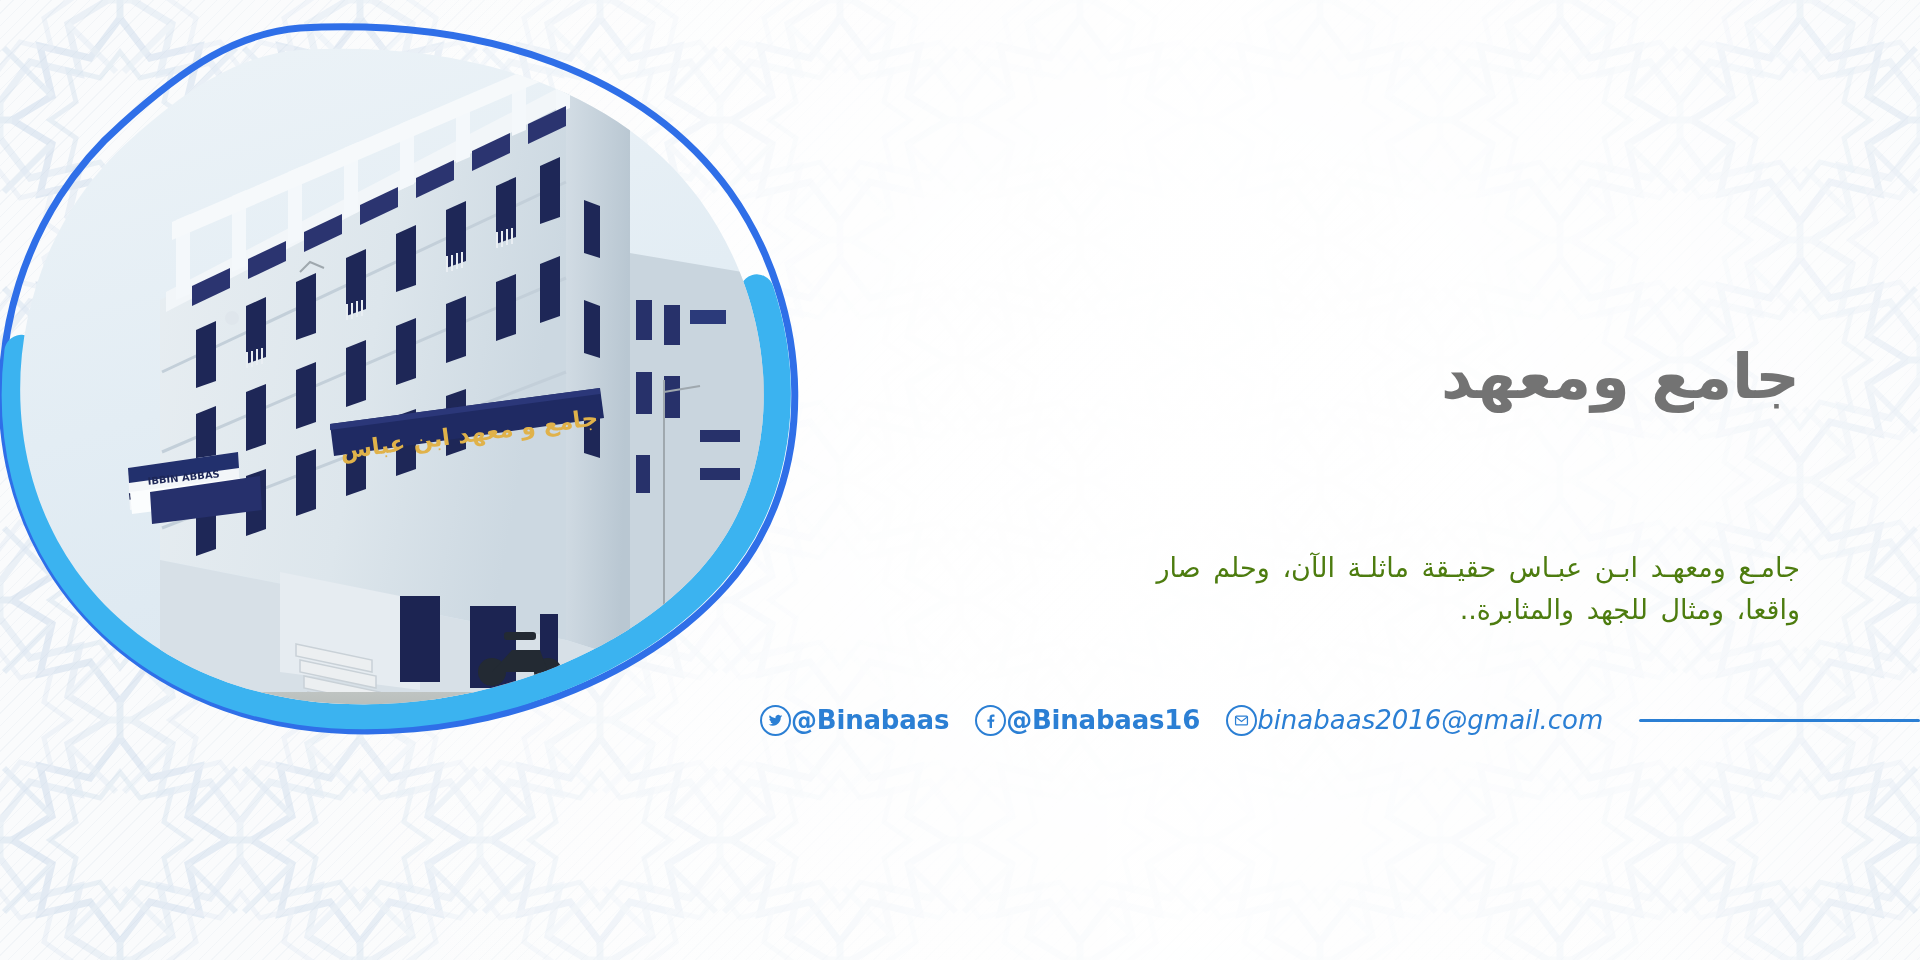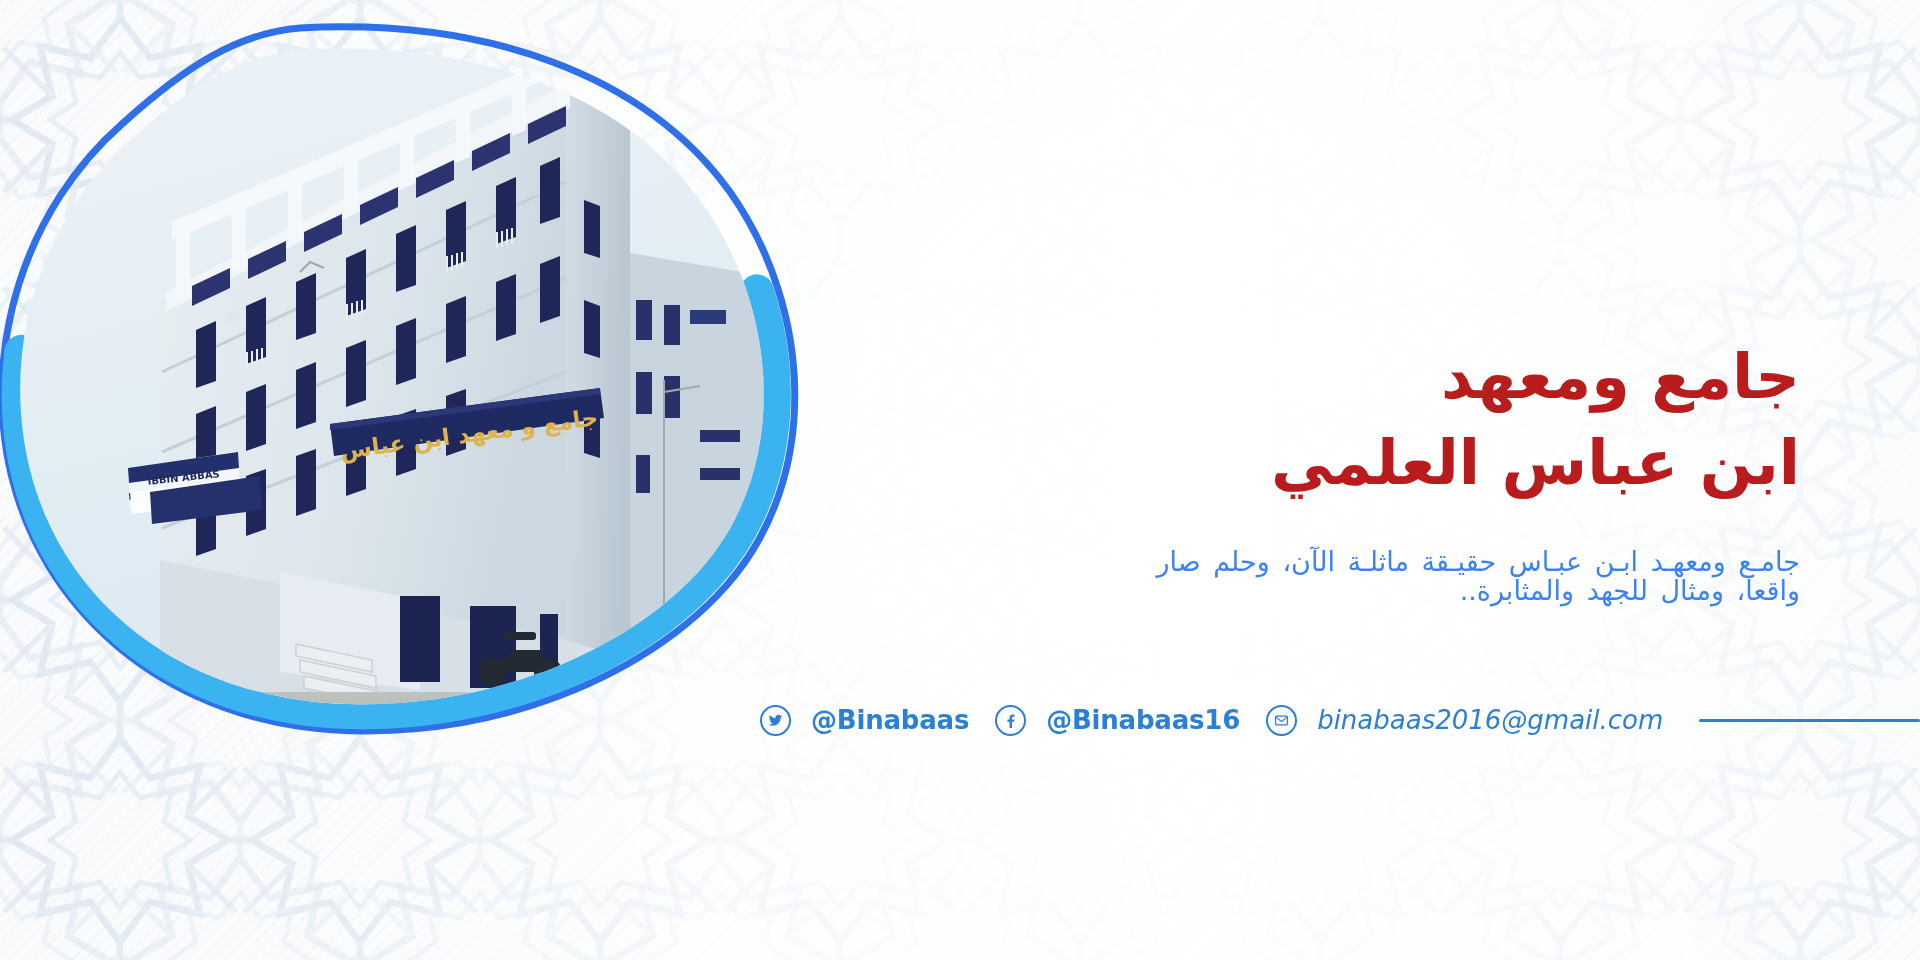--- a/index.html
+++ b/index.html
@@ -33,39 +33,39 @@
 
   
   .right{
     position:absolute;left:960px;top:0;width:880px;height:960px;
     direction:rtl;text-align:right;
   }
   .title{
     position:absolute;right:40px;top:292px;width:600px;
     font-family:"DejaVu Sans","Liberation Sans",sans-serif;
     font-weight:700;font-size:62px;line-height:86px;
-    color:#b91c1c;letter-spacing:2px;
+    color:#737373;letter-spacing:2px;
     text-shadow:0 1px 0 rgba(255,255,255,.6);
   }
   .title .l2{display:block;}
 
   .blurb{
     position:absolute;right:40px;top:520px;width:660px;
     font-family:"DejaVu Sans","Liberation Sans",sans-serif;
-    font-weight:400;font-size:27px;line-height:29px;
-    color:#3b82f6;letter-spacing:1px;
+    font-weight:400;font-size:27px;line-height:42px;
+    color:#4d7c0f;letter-spacing:1px;
     word-spacing:4px;
   }
 
   
   .footer{
     position:absolute;left:760px;top:690px;width:1160px;height:60px;
     display:flex;align-items:center;gap:26px;direction:ltr;
   }
-  .social{display:flex;align-items:center;gap:20px;}
+  .social{display:flex;align-items:center;gap:0;}
   .ic{
     width:27px;height:27px;border-radius:50%;
     border:2px solid #2b7fd4;color:#2b7fd4;
     display:flex;align-items:center;justify-content:center;
     flex:0 0 auto;
   }
   .ic svg{display:block;}
   .handle{
     font-family:"DejaVu Sans","Liberation Sans",sans-serif;
     font-size:26px;font-weight:700;color:#2b7fd4;white-space:nowrap;
@@ -280,21 +280,20 @@
         <circle cx="566" cy="80" r="6" fill="#e3e9ee"></circle>
         <circle cx="232" cy="318" r="7" fill="#dfe6ec"></circle>
       </g>
     </svg>
   </div>
 
   <div class="right">
 
     <h1 class="title">
       <span class="l1">جامع ومعهد</span>
-      <span class="l2">ابن عباس العلمي</span>
     </h1>
 
     <p class="blurb">
       <span>جامـع ومعهـد ابـن عبـاس حقيـقة ماثلـة الآن،</span>
       <span>وحلم صار واقعا، ومثال للجهد والمثابرة..</span>
     </p>
   </div>
 
   <div class="footer">
 

